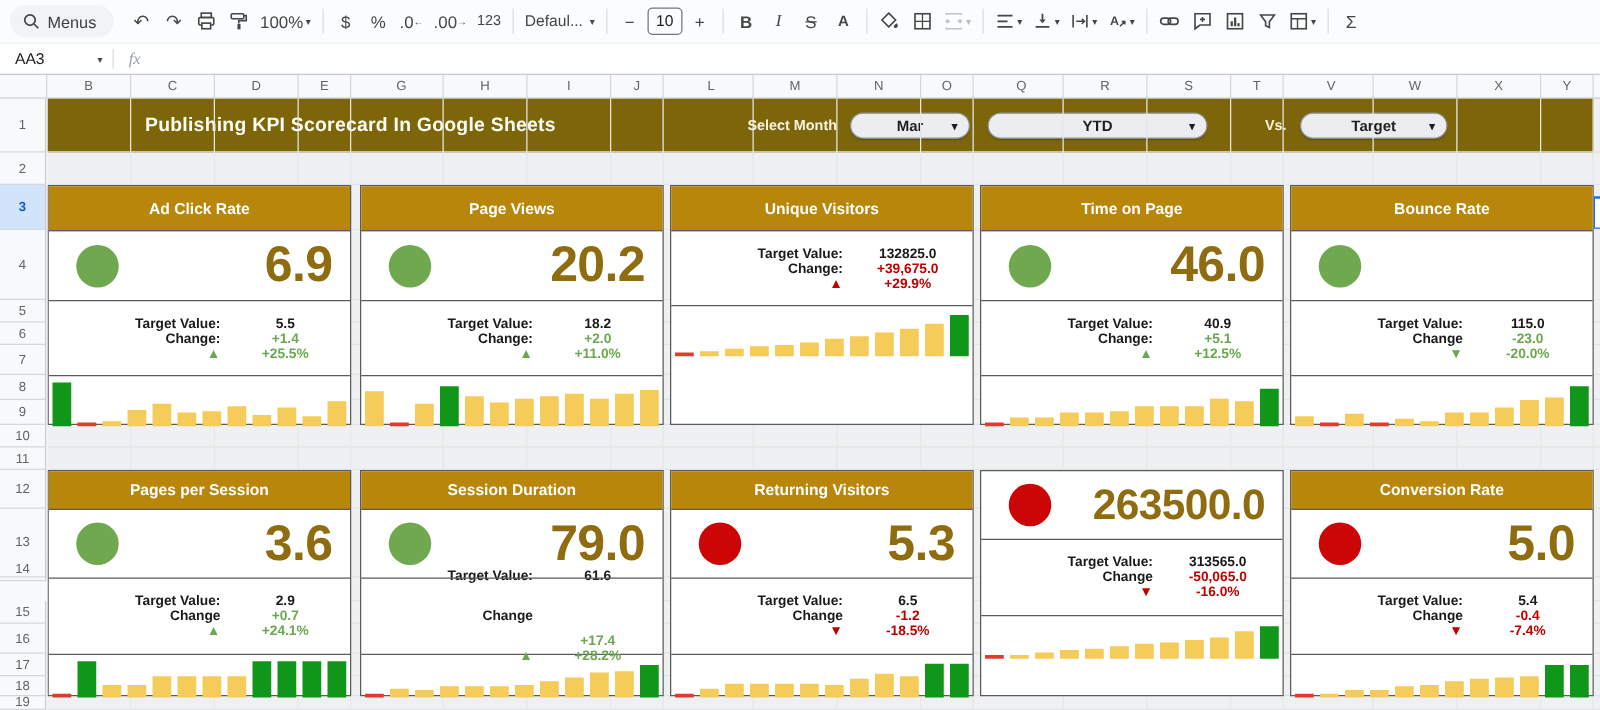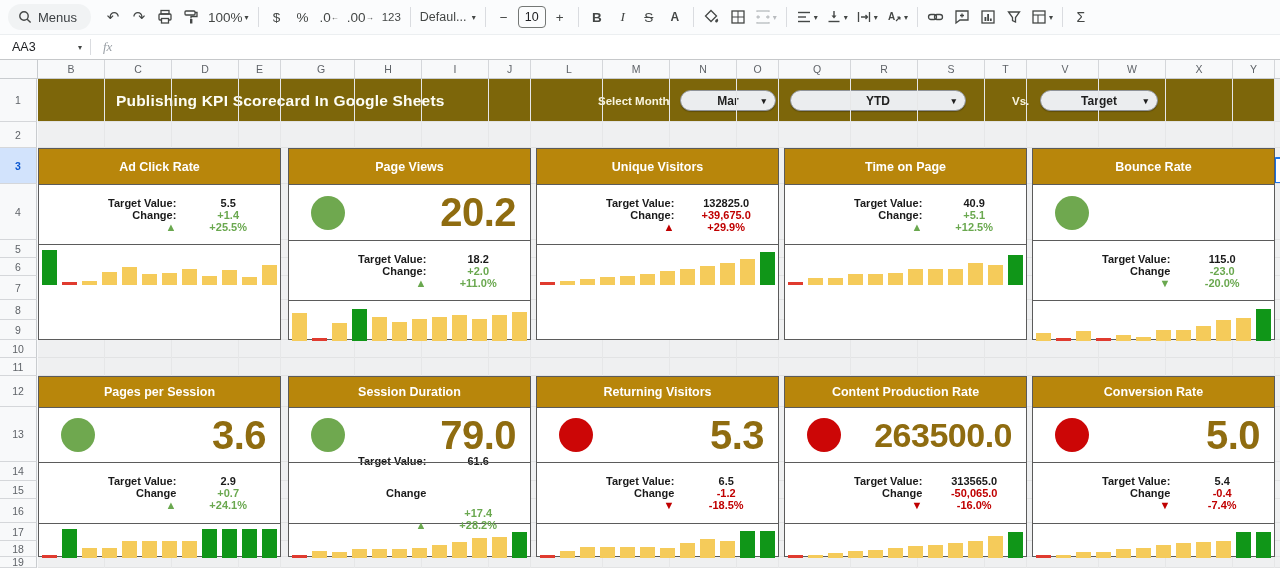--- a/index.html
+++ b/index.html
@@ -327,21 +327,21 @@
         <div class="rowhead" style="top: 105px; height: 56px;">4</div>
         <div class="rowhead" style="top: 161px; height: 18px;">5</div>
         <div class="rowhead" style="top: 179px; height: 18px;">6</div>
         <div class="rowhead" style="top: 197px; height: 24px;">7</div>
         <div class="rowhead" style="top: 221px; height: 20px;">8</div>
         <div class="rowhead" style="top: 241px; height: 20px;">9</div>
         <div class="rowhead" style="top: 261px; height: 18px;">10</div>
         <div class="rowhead" style="top: 279px; height: 18px;">11</div>
         <div class="rowhead" style="top: 297px; height: 31px;">12</div>
         <div class="rowhead" style="top: 328px; height: 55px;">13</div>
-        <div class="rowhead" style="top: 383px; height: 19px;">14</div>
+        <div class="rowhead" style="top: 367px; height: 19px;">14</div>
         <div class="rowhead" style="top: 402px; height: 18px;">15</div>
         <div class="rowhead" style="top: 420px; height: 24px;">16</div>
         <div class="rowhead" style="top: 444px; height: 18px;">17</div>
         <div class="rowhead" style="top: 462px; height: 16px;">18</div>
         <div class="rowhead" style="top: 478px; height: 11px;">19</div>
       </div>
 
     <div id="grid">
 
       <div id="banner" style="background: rgb(125, 102, 10);">
@@ -396,20 +396,24 @@
         <div class="vline" style="left: 812px;"></div>
         <div class="vline" style="left: 879px;"></div>
         <div class="vline" style="left: 946px;"></div>
         <div class="vline" style="left: 988px;"></div>
         <div class="vline" style="left: 1060px;"></div>
         <div class="vline" style="left: 1127px;"></div>
         <div class="vline" style="left: 1194px;"></div>
         <div class="vline" style="left: 1236px;"></div>
         <div class="card" style="left: 0px; top: 88px; height: 192px;">
           <div class="card-title" style="height: 36px; background: rgb(184, 134, 11);">Ad Click Rate</div>
+          <div class="card-value" style="height: 56px;">
+            <div class="dot" style="background: rgb(111, 168, 79);"></div>
+            <div class="bigval" style="font-size: 40px; color: rgb(143, 108, 16);">6.9</div>
+          </div>
           <div class="card-stats" style="height: 60px;">
             <div class="srow">
               <div class="slabel">Target Value:</div>
               <div class="sval" style="color: rgb(26, 26, 26);">5.5</div>
             </div>
             <div class="srow">
               <div class="slabel">Change:</div>
               <div class="sval" style="color: rgb(106, 168, 79);">+1.4</div>
             </div>
             <div class="srow">
@@ -493,20 +497,24 @@
             <div class="bar" style="height: 14px; background: rgb(245, 203, 90);"></div>
             <div class="bar" style="height: 16px; background: rgb(245, 203, 90);"></div>
             <div class="bar" style="height: 19px; background: rgb(245, 203, 90);"></div>
             <div class="bar" style="height: 22px; background: rgb(245, 203, 90);"></div>
             <div class="bar" style="height: 26px; background: rgb(245, 203, 90);"></div>
             <div class="bar" style="height: 33px; background: rgb(16, 150, 24);"></div>
           </div>
         </div>
         <div class="card" style="left: 746px; top: 88px; height: 192px;">
           <div class="card-title" style="height: 36px; background: rgb(184, 134, 11);">Time on Page</div>
+          <div class="card-value" style="height: 56px;">
+            <div class="dot" style="background: rgb(111, 168, 79);"></div>
+            <div class="bigval" style="font-size: 40px; color: rgb(143, 108, 16);">46.0</div>
+          </div>
           <div class="card-stats" style="height: 60px;">
             <div class="srow">
               <div class="slabel">Target Value:</div>
               <div class="sval" style="color: rgb(26, 26, 26);">40.9</div>
             </div>
             <div class="srow">
               <div class="slabel">Change:</div>
               <div class="sval" style="color: rgb(106, 168, 79);">+5.1</div>
             </div>
             <div class="srow">
@@ -662,21 +670,20 @@
             <div class="bar" style="height: 11px; background: rgb(245, 203, 90);"></div>
             <div class="bar" style="height: 10px; background: rgb(245, 203, 90);"></div>
             <div class="bar" style="height: 15px; background: rgb(245, 203, 90);"></div>
             <div class="bar" style="height: 19px; background: rgb(245, 203, 90);"></div>
             <div class="bar" style="height: 17px; background: rgb(245, 203, 90);"></div>
             <div class="bar" style="height: 27px; background: rgb(16, 150, 24);"></div>
             <div class="bar" style="height: 27px; background: rgb(16, 150, 24);"></div>
           </div>
         </div>
         <div class="card" style="left: 746px; top: 316px; height: 181px;">
-          <div class="card-title" style="height: 31px; background: rgb(184, 134, 11);">Content Production Rate</div>
           <div class="card-value" style="height: 55px;">
             <div class="dot" style="background: rgb(204, 6, 6);"></div>
             <div class="bigval" style="font-size: 34px; color: rgb(143, 108, 16);">263500.0</div>
           </div>
           <div class="card-stats" style="height: 61px;">
             <div class="srow">
               <div class="slabel">Target Value:</div>
               <div class="sval" style="color: rgb(26, 26, 26);">313565.0</div>
             </div>
             <div class="srow">

